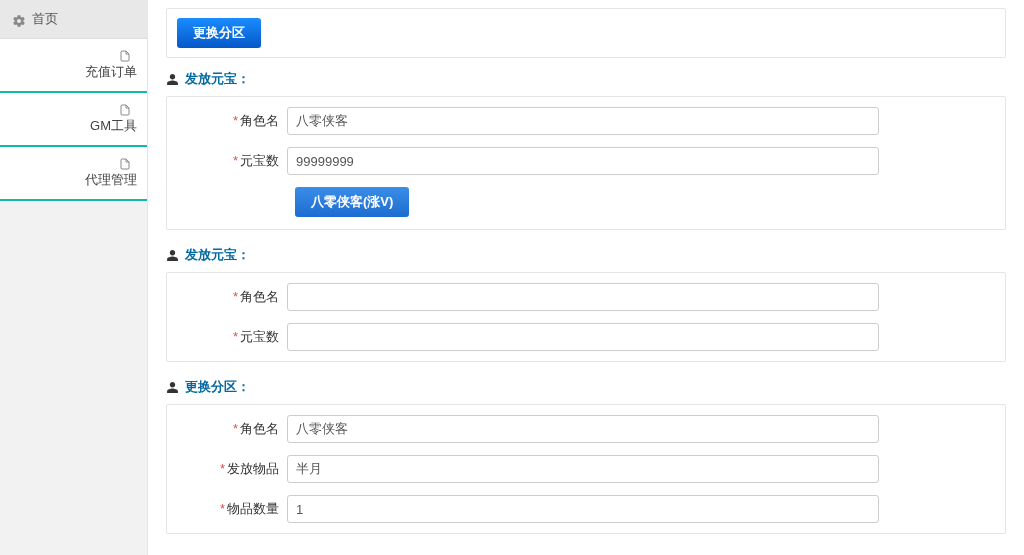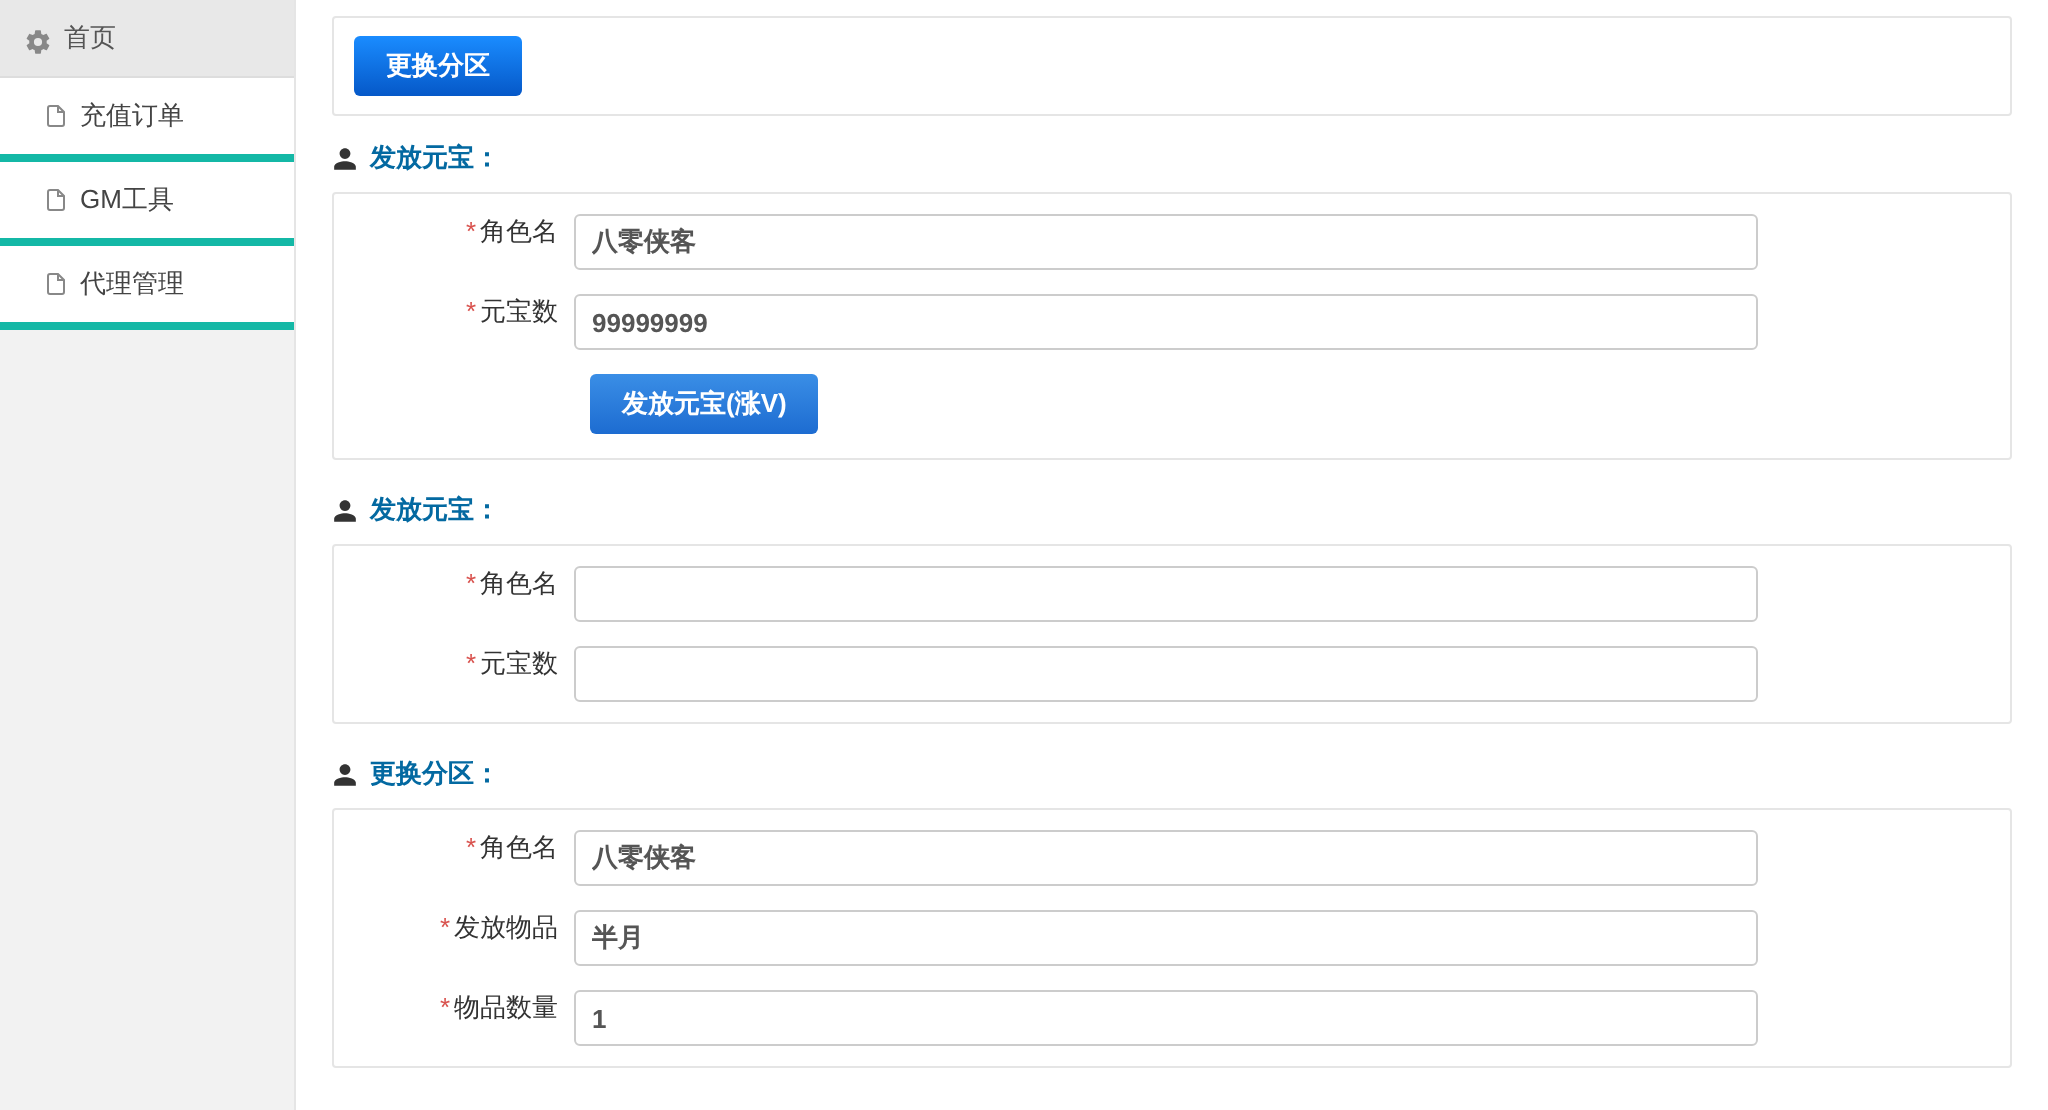--- a/index.html
+++ b/index.html
@@ -19,26 +19,27 @@
   border-right: 1px solid #e5e5e5;
 }
 .sidebar .nav-head {
   display: flex; align-items: flex-end;
   padding: 10px 12px;
   background: #e8e8e8;
   border-bottom: 1px solid #ddd;
   color: #555;
 }
 .sidebar .nav-item {
-  display: flex; align-items: center;
+  display: flex; align-items: flex-end;
   padding: 10px 10px 10px 22px;
   background: #ffffff;
-  border-bottom: 4px solid #14b8a6;
+  border-bottom: 2px solid #14b8a6;
   color: #444;
   cursor: pointer;
+  flex-direction: column;
 }
 
 .main {
   flex: 1;
   padding: 8px 18px 8px 18px;
   overflow-y: auto;
 }
 .topbar {
   border: 1px solid #e5e5e5;
   border-radius: 2px;
@@ -68,40 +69,39 @@
   margin: 4px 0 8px 0;
 }
 .panel {
   border: 1px solid #e5e5e5;
   border-radius: 2px;
   padding: 4px 0;
   margin-bottom: 16px;
 }
 .form-row {
   display: flex;
-  align-items: flex-start;
+  align-items: center;
   padding: 6px 10px;
 }
 .form-label {
   width: 110px;
   text-align: right;
   padding-right: 8px;
   color: #333;
 }
 .req { color: #d9534f; margin-right: 2px; }
 .form-input {
   flex: 0 0 592px;
   max-width: 592px;
   height: 28px;
   border: 1px solid #ccc;
   border-radius: 3px;
   padding: 0 8px;
   font-size: 13px;
   color: #555;
-  font-weight: bold;
 }
 .submit-row {
   display: flex;
   padding: 6px 10px 8px 10px;
 }
 .submit-row .spacer { width: 118px; }
 
 .icon { display: inline-flex; margin-right: 6px; align-items: center; justify-content: center; }
 svg { display: block; }
 </style>
@@ -165,21 +165,21 @@
       <div class="form-row">
         <div class="form-label"><span class="req">*</span><span>角色名</span></div>
         <input class="form-input" type="text" value="八零侠客" style="">
       </div>
       <div class="form-row">
         <div class="form-label"><span class="req">*</span><span>元宝数</span></div>
         <input class="form-input" type="text" value="99999999" style="">
       </div>
       <div class="submit-row">
         <div class="spacer"></div>
-        <button class="btn">发放元宝(涨V)</button>
+        <button class="btn">八零侠客(涨V)</button>
       </div>
     </div>
 
     <div class="section-title">
       <span class="icon">
         <svg width="13" height="13" viewBox="0 0 24 24" fill="#333">
             <path d="M12 12c2.76 0 5-2.24 5-5s-2.24-5-5-5-5 2.24-5 5 2.24 5 5 5zm0 2c-3.33 0-10 1.67-10 5v3h20v-3c0-3.33-6.67-5-10-5z"></path>
           </svg>
       </span>
       <span>发放元宝：</span>

